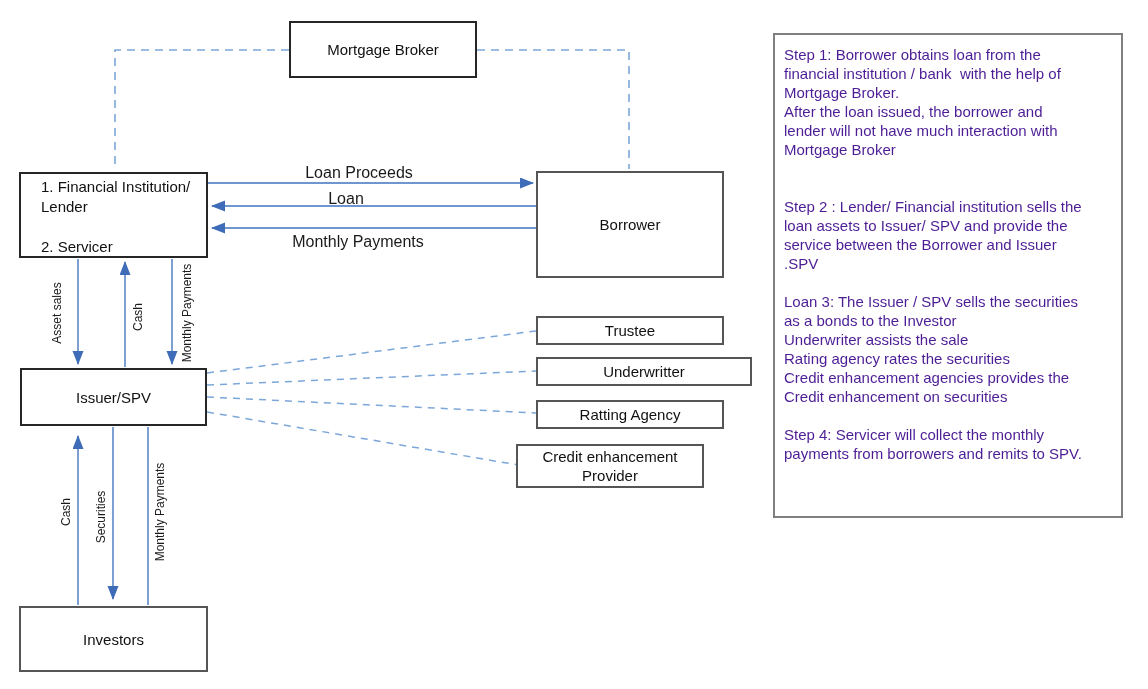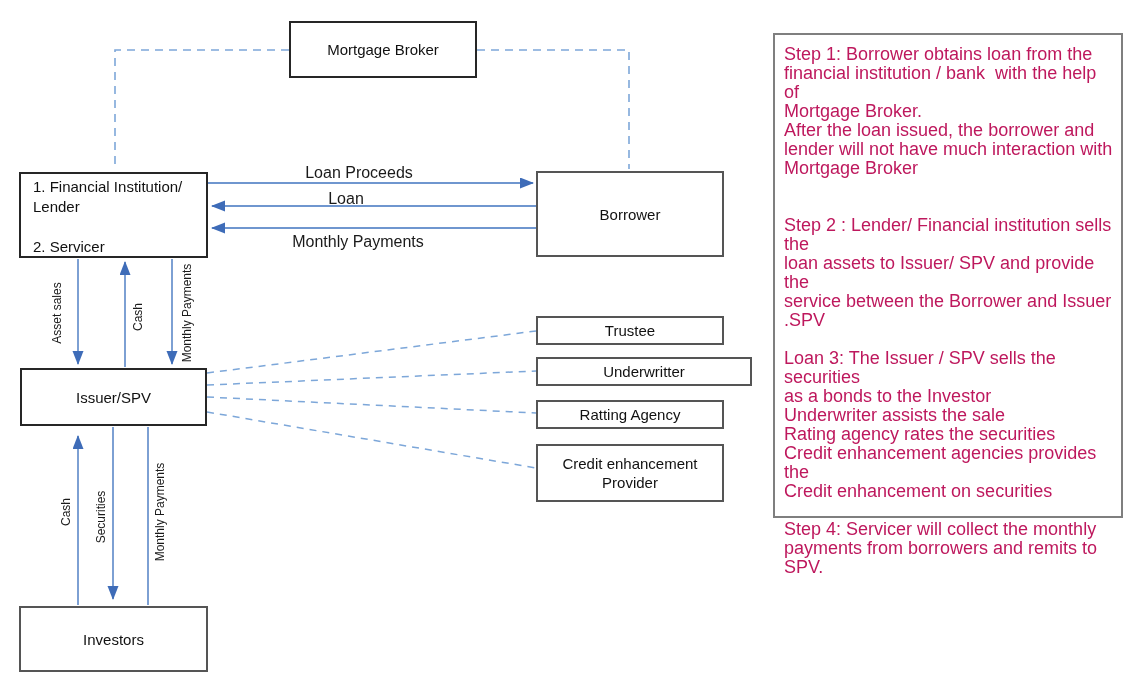--- a/index.html
+++ b/index.html
@@ -9,35 +9,35 @@
   }
   svg.wires { position:absolute; left:0; top:0; width:1148px; height:689px; }
   .box {
     position:absolute; box-sizing:border-box; background:#fff;
     border:2px solid #555; display:flex; align-items:center; justify-content:center;
     font-size:15px; color:#111; text-align:center; white-space:pre-line; line-height:19px;
   }
   .box.dark { border-color:#262626; }
   .box.left-text {
     justify-content:flex-start; align-items:flex-start; text-align:left;
-    padding:3px 2px 0 12px; line-height:20px;
+    padding:3px 2px 0 20px; line-height:20px;
   }
   .hlabel {
     position:absolute; transform:translateX(-50%); font-size:16px;
     white-space:nowrap; color:#1a1a1a;
   }
   .vlabel {
     position:absolute; width:130px; height:16px; display:flex; align-items:center;
     justify-content:center; transform:rotate(-90deg); font-size:12px;
     white-space:nowrap; color:#1a1a1a;
   }
   .panel {
     position:absolute; left:773px; top:33px; width:350px; height:485px;
     box-sizing:border-box; border:2px solid #7f7f7f; background:#fff;
-    padding:10px 6px 0 9px; font-size:18px; line-height:19px; color:#be185d;
+    padding:10px 6px 0 9px; font-size:15px; line-height:19px; color:#4c1d95;
   }
   .panel .step { white-space:pre-wrap; }
   .panel .gap2 { margin-bottom:38px; }
   .panel .gap1 { margin-bottom:19px; }
 </style>
 </head>
 <body>
 
 <div id="canvas">
 
@@ -69,31 +69,31 @@
     <line x1="207" y1="412" x2="536" y2="468" stroke="#7da7d9" stroke-width="1.5" stroke-dasharray="7 6"></line>
   </svg>
 
   <div class="box dark" style="left:289px; top:21px; width:188px; height:57px;">Mortgage Broker</div>
 
   <div class="box dark left-text" style="left:19px; top:172px; width:189px; height:86px;">1. Financial Institution/
 Lender
 
 2. Servicer</div>
 
-  <div class="box" style="left:536px; top:171px; width:188px; height:86px;">Borrower</div>
+  <div class="box" style="left:536px; top:171px; width:188px; height:107px;">Borrower</div>
 
   <div class="box dark" style="left:20px; top:368px; width:187px; height:58px;">Issuer/SPV</div>
 
   <div class="box" style="left:536px; top:316px; width:188px; height:29px;">Trustee</div>
 
   <div class="box" style="left:536px; top:357px; width:216px; height:29px;">Underwritter</div>
 
   <div class="box" style="left:536px; top:400px; width:188px; height:29px;">Ratting Agency</div>
 
-  <div class="box" style="left:536px; top:444px; width:188px; height:58px;">Credit enhancement
+  <div class="box" style="left:516px; top:444px; width:188px; height:44px;">Credit enhancement
 Provider</div>
 
   <div class="box" style="left:19px; top:606px; width:189px; height:66px;">Investors</div>
 
   <span class="hlabel" style="left:359px; top:164px;">Loan Proceeds</span>
   <span class="hlabel" style="left:346px; top:190px;">Loan</span>
   <span class="hlabel" style="left:358px; top:233px;">Monthly Payments</span>
 
   <div class="vlabel" style="left:-8px; top:305px;">Asset sales</div>
   <div class="vlabel" style="left:73px; top:309px;">Cash</div>

